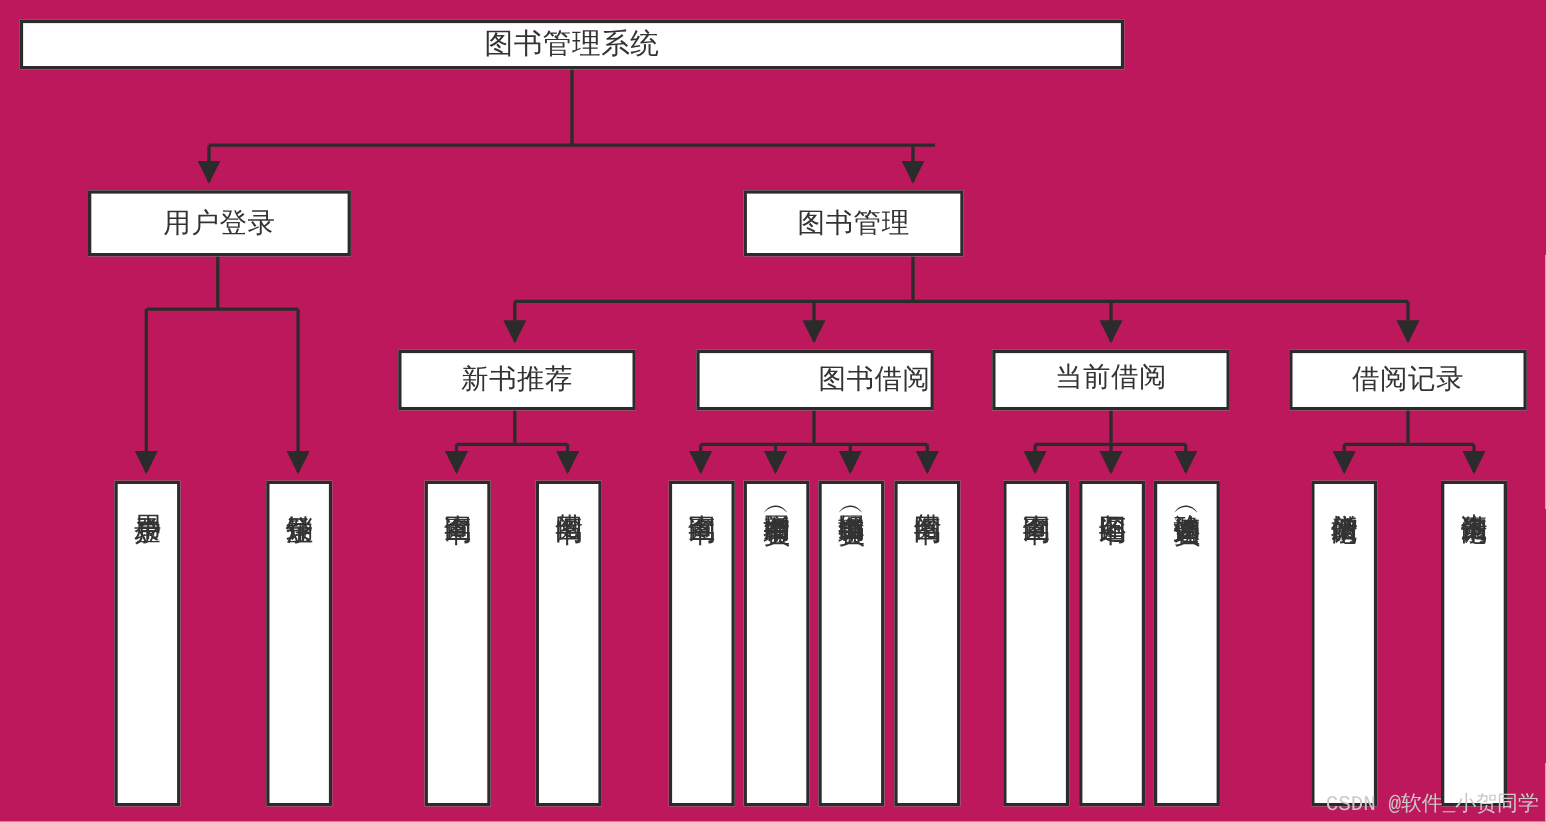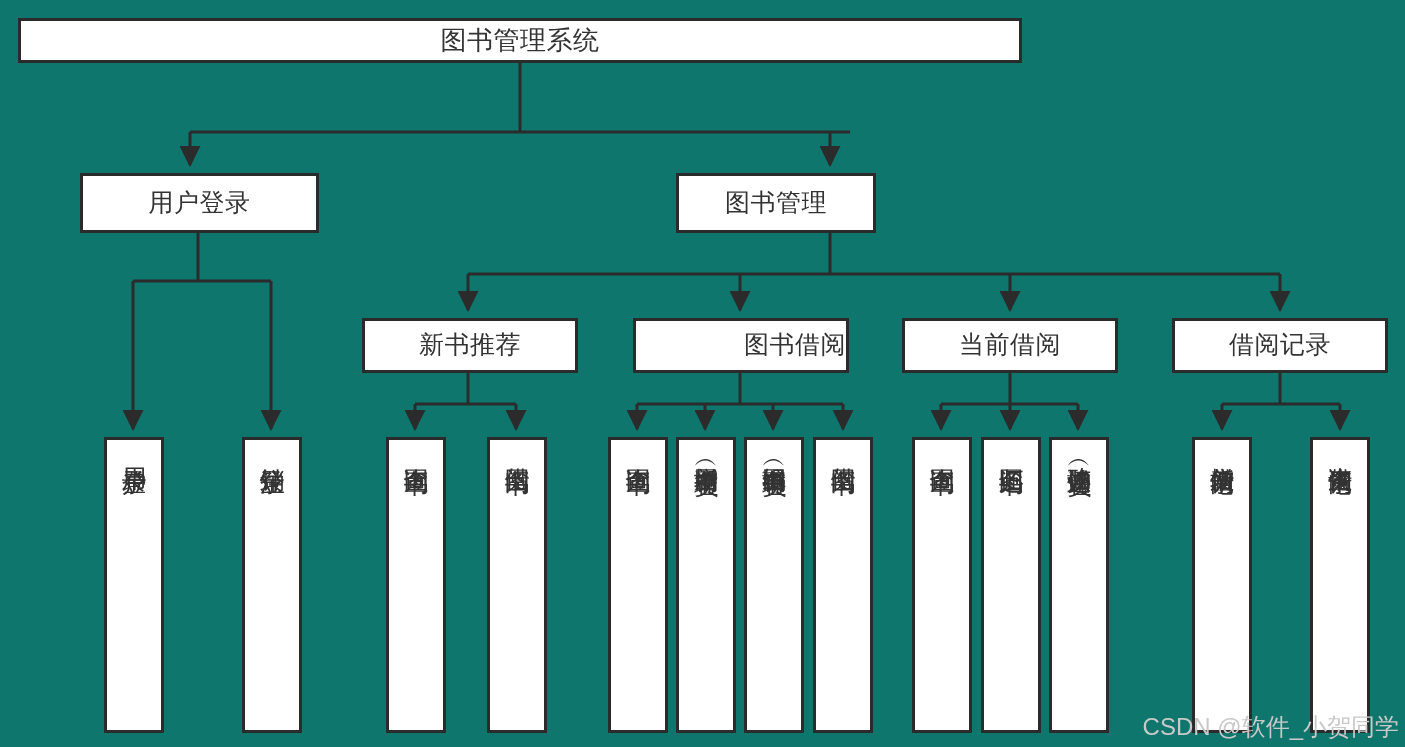--- a/index.html
+++ b/index.html
@@ -8,21 +8,21 @@
     padding: 0;
     background: #ffffff;
   }
   body {
     font-family: "DejaVu Sans", "Liberation Sans", sans-serif;
   }
   #canvas {
     position: relative;
     width: 1405px;
     height: 747px;
-    background: #0f766e;
+    background: #be185d;
     overflow: hidden;
   }
   .edges {
     position: absolute;
     left: 0;
     top: 0;
     width: 1405px;
     height: 747px;
     pointer-events: none;
   }
@@ -67,24 +67,24 @@
     height: auto;
     margin: 0 auto;
   }
   .node.v.tall .label {
     font-size: 24px;
   }
   .watermark {
     position: absolute;
     right: 6px;
     bottom: 4px;
-    font-size: 24px;
+    font-size: 19px;
     color: #c9c9c9;
     white-space: nowrap;
-    font-family: Liberation Sans, sans-serif;
+    font-family: Liberation Mono, monospace;
   }
 </style>
 </head>
 <body>
 
 <div id="canvas">
 
   <svg class="edges" viewBox="0 0 1405 747" width="1405" height="747" xmlns="http://www.w3.org/2000/svg">
     <defs>
       <marker id="arrow" viewBox="0 0 10 10" refX="9" refY="5" markerWidth="7" markerHeight="7" orient="auto-start-reverse">
@@ -145,21 +145,21 @@
   <div class="node h" style="left:676px; top:173px; width:200px; height:60px;">
     <span class="label">图书管理</span>
   </div>
 
   <div class="node h" style="left:362px; top:318px; width:216px; height:55px;">
     <span class="label">新书推荐</span>
   </div>
   <div class="node h" style="left:633px; top:318px; width:216px; height:55px;justify-content:flex-end;">
     <span class="label">图书借阅</span>
   </div>
-  <div class="node h" style="left:902px; top:318px; width:216px; height:55px;">
+  <div class="node h" style="left:902px; top:318px; width:216px; height:55px;font-family:Liberation Mono, monospace;">
     <span class="label">当前借阅</span>
   </div>
   <div class="node h" style="left:1172px; top:318px; width:216px; height:55px;align-items:center;">
     <span class="label">借阅记录</span>
   </div>
 
   <div class="node v" style="left:104px; top:437px; width:60px; height:296px;">
     <span class="label">用户登录</span>
   </div>
   <div class="node v" style="left:242px; top:437px; width:60px; height:296px;">

